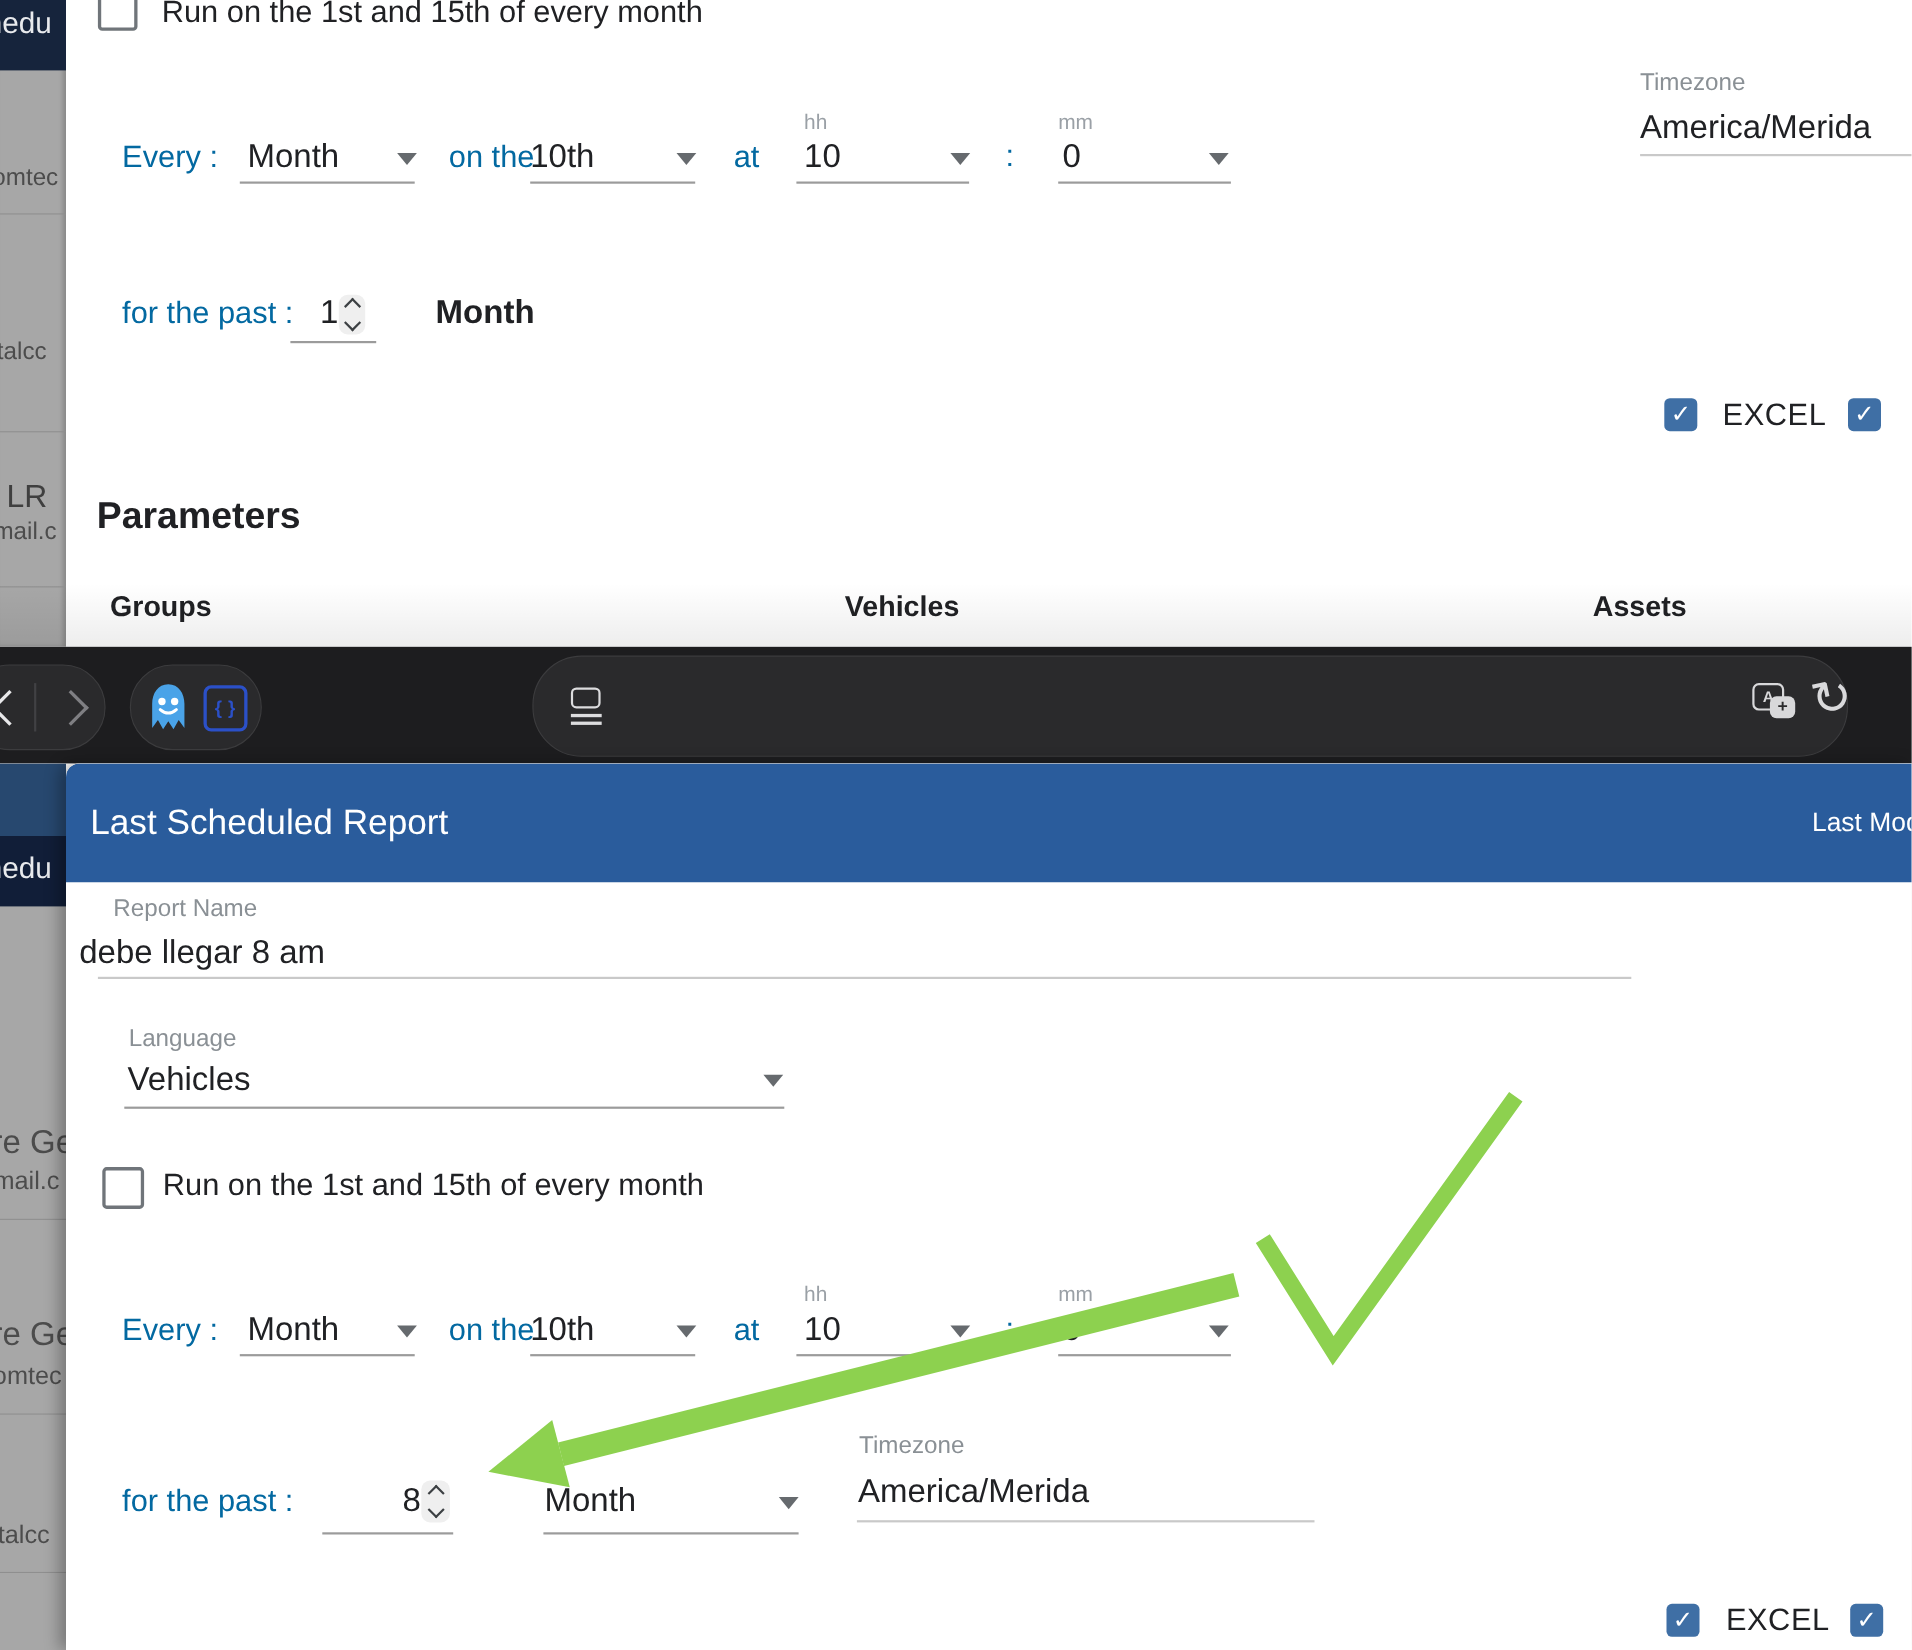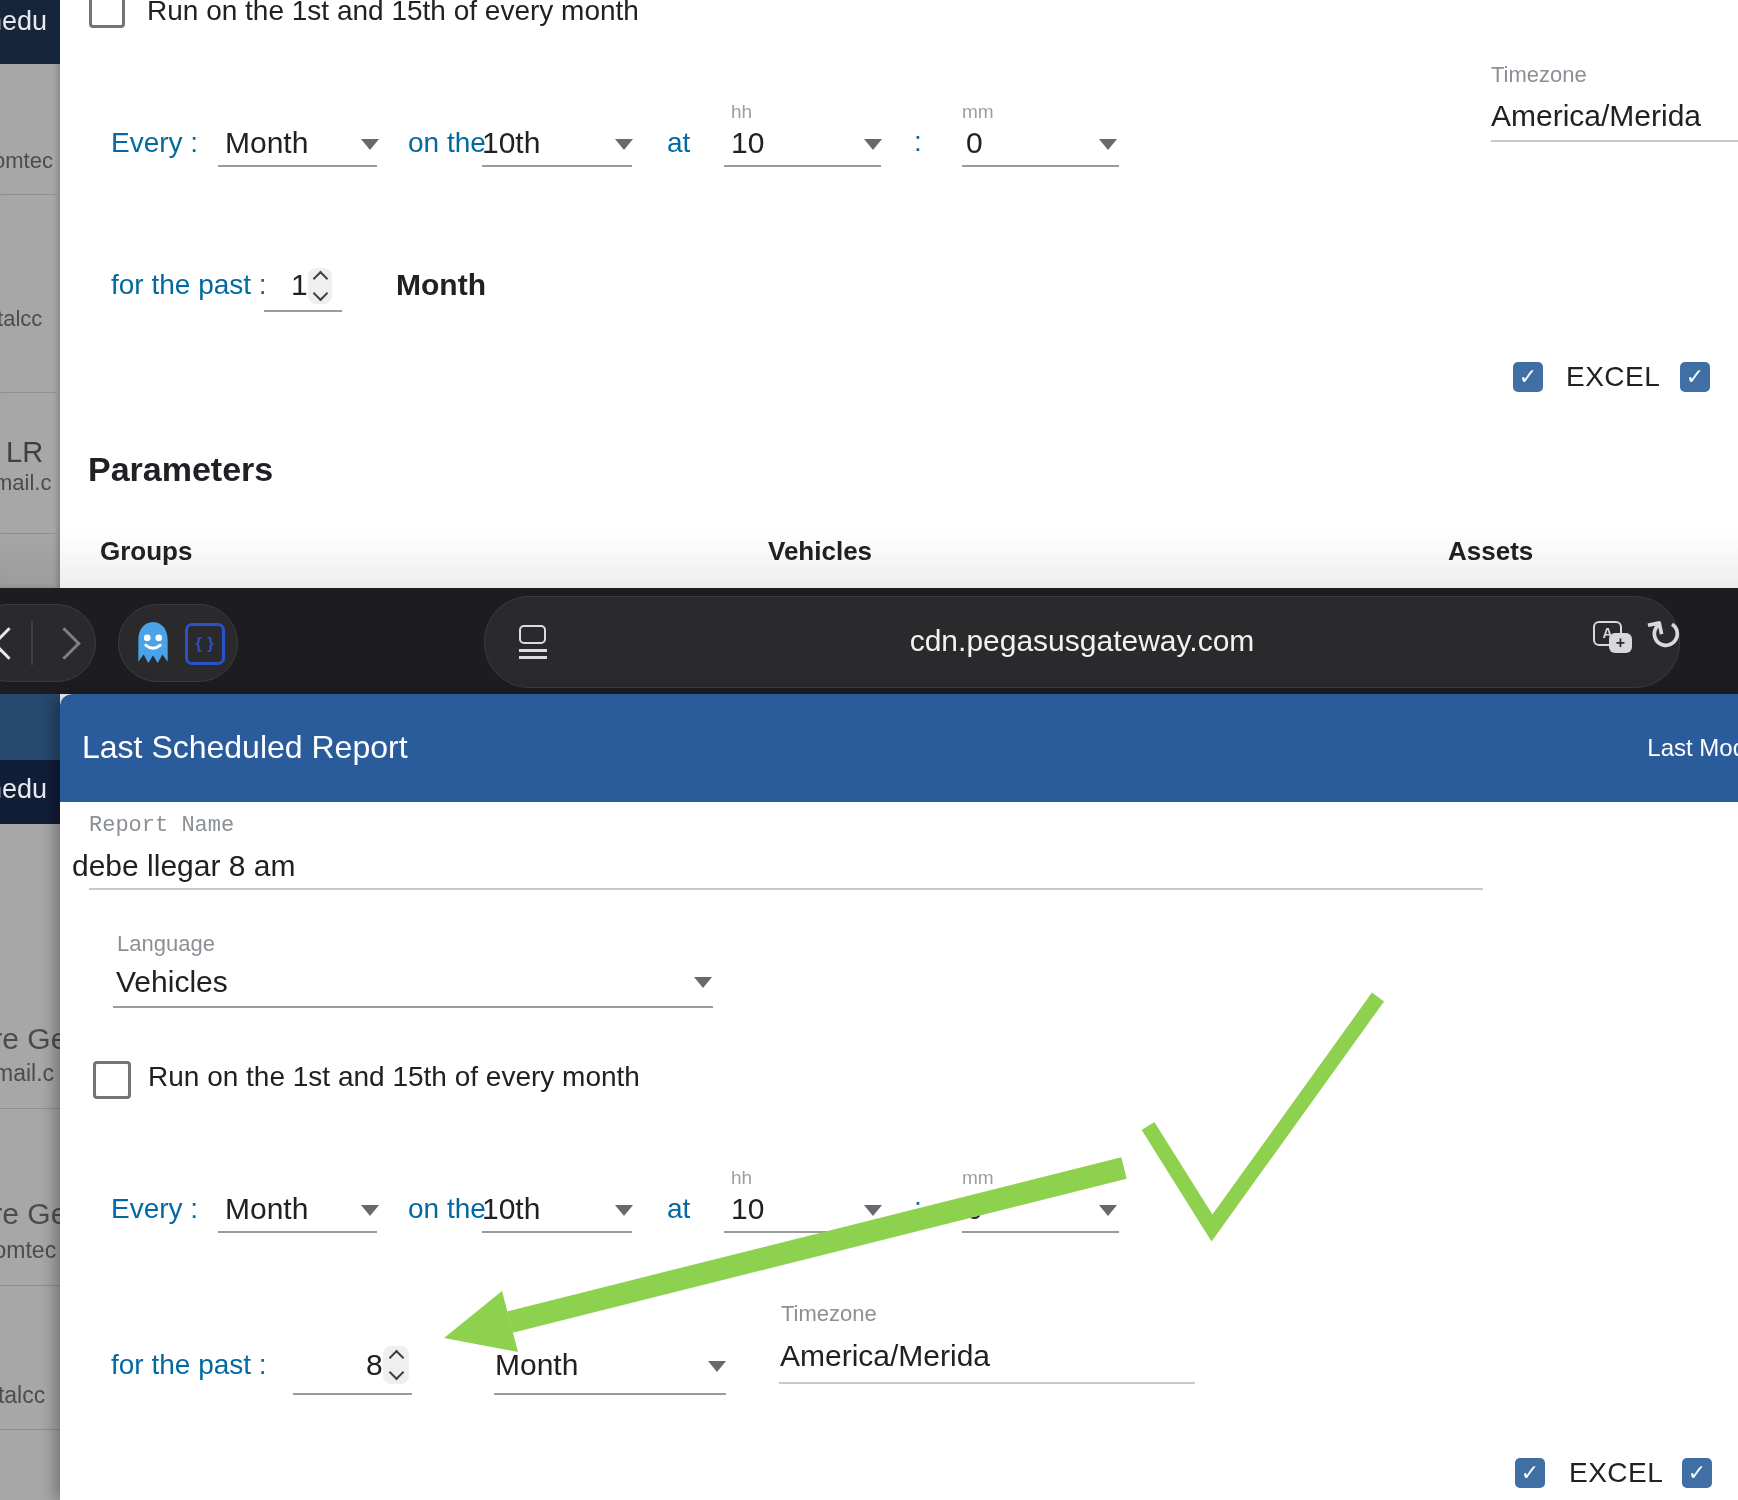--- a/index.html
+++ b/index.html
@@ -118,21 +118,20 @@
     </svg>
     <div style="position:absolute;left:66px;top:18px;width:34px;height:36px;border:3px solid #2b50c8;border-radius:7px;color:#2b50c8;font-size:17px;font-weight:700;display:flex;align-items:center;justify-content:center;letter-spacing:1px;">{ }</div>
   </div>
 
   <div class="pill" style="left:484px;top:8px;width:1194px;height:90px;border-radius:45px;">
     <div style="position:absolute;left:34px;top:28px;width:28px;height:34px;">
       <div style="position:absolute;left:0;top:0;width:23px;height:15px;border:2.5px solid #dcdcde;border-radius:5px;"></div>
       <div class="toolbar-icon-line" style="left:0;top:24px;width:28px;height:2.5px;"></div>
       <div class="toolbar-icon-line" style="left:0;top:31px;width:28px;height:2.5px;"></div>
     </div>
-    <div style="position:absolute;left:0;right:0;top:29px;text-align:center;color:#f2f2f3;font-size:30px;font-weight:500;line-height:1;">cdn.pegasusgateway.com</div>
     <div style="position:absolute;left:1108px;top:24px;width:44px;height:40px;">
       <div style="position:absolute;left:0;top:0;width:25px;height:21px;border:2.5px solid #d8d8da;border-radius:6px;color:#d8d8da;font-size:14px;font-weight:700;text-align:center;line-height:20px;">A</div>
       <div style="position:absolute;left:16px;top:12px;width:23px;height:20px;background:#d8d8da;border-radius:6px;color:#2a2a2c;font-size:16px;font-weight:700;text-align:center;line-height:19px;">+</div>
     </div>
     <div style="position:absolute;left:1162px;top:16px;color:#d9d9db;font-size:44px;line-height:1;transform:rotate(-12deg);">↻</div>
   </div>
 </div>
 
 <div class="abs" style="left:0;top:694px;width:60px;height:806px;background:#a7a7a7;overflow:hidden;">
   <div class="abs" style="left:0;top:0;width:60px;height:66px;background:#27486f;"></div>
@@ -148,21 +147,21 @@
   <div class="strip-divider" style="top:735px;"></div>
 </div>
 
 <div class="abs" style="left:60px;top:694px;width:1678px;height:806px;background:#ffffff;border-top-left-radius:12px;box-shadow:-6px 0 14px rgba(0,0,0,0.28);overflow:hidden;">
 
   <div class="abs" style="left:0;top:0;width:1678px;height:108px;background:#2a5c9c;border-top-left-radius:12px;">
     <div class="abs" style="left:22px;top:37px;color:#ffffff;font-size:32px;line-height:1;">Last Scheduled Report</div>
     <div class="abs" style="right:-8px;top:42px;color:#ffffff;font-size:24px;line-height:1;white-space:nowrap;">Last Mod</div>
   </div>
 
-  <div class="abs flbl" style="left:29px;top:121px;font-family:Liberation Mono, monospace;">Report Name</div>
+  <div class="abs flbl" style="left:43px;top:121px;">Report Name</div>
   <div class="abs val" style="left:12px;top:157px;">debe llegar 8 am</div>
   <div class="abs ul-light" style="left:29px;top:194px;width:1394px;"></div>
 
   <div class="abs flbl" style="left:57px;top:239px;">Language</div>
   <div class="abs val" style="left:56px;top:273px;">Vehicles</div>
   <div class="abs dtri" style="left:634px;top:283px;"></div>
   <div class="abs ul" style="left:53px;top:312px;width:600px;"></div>
 
   <div class="abs cb-off" style="left:33px;top:367px;width:32px;height:32px;"></div>
   <div class="abs val" style="left:88px;top:369px;font-size:28px;">Run on the 1st and 15th of every month</div>

